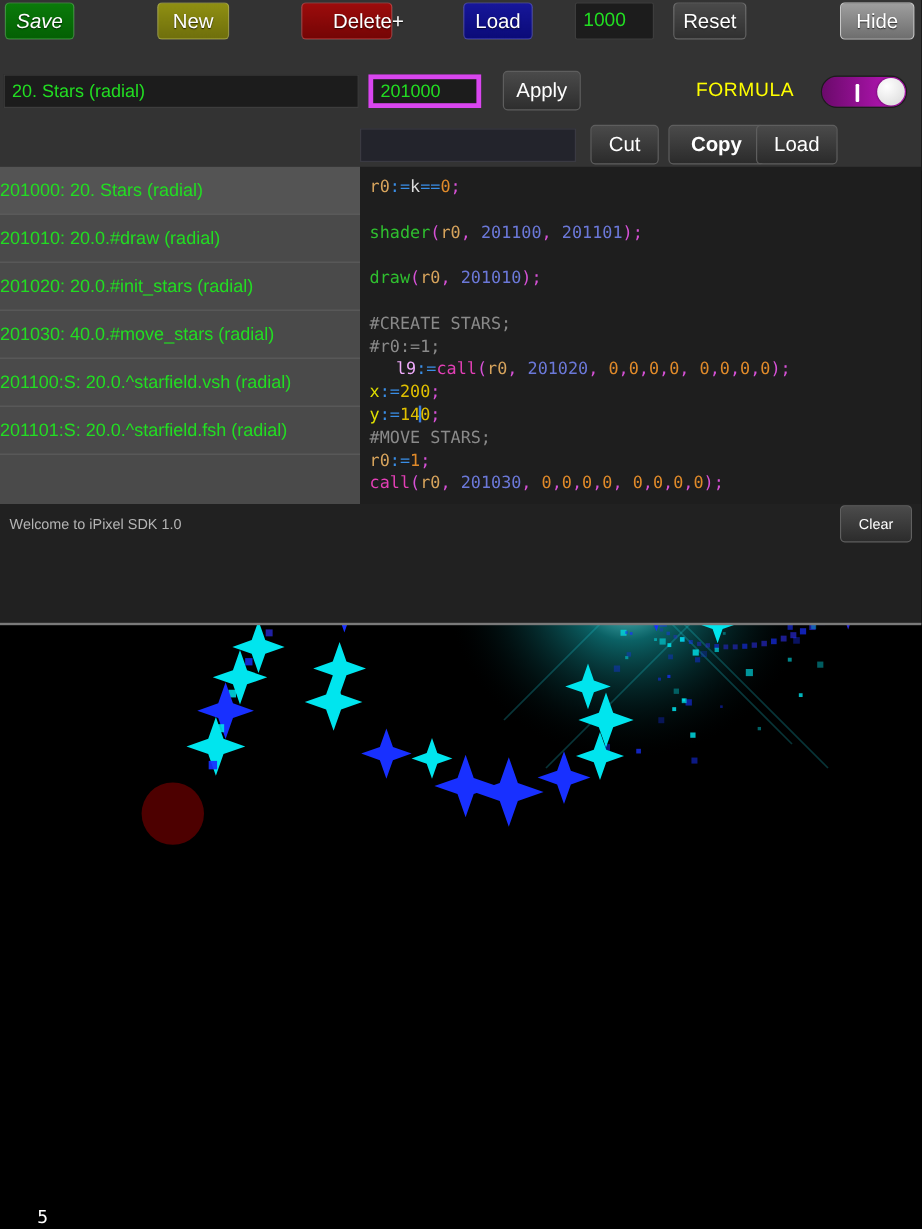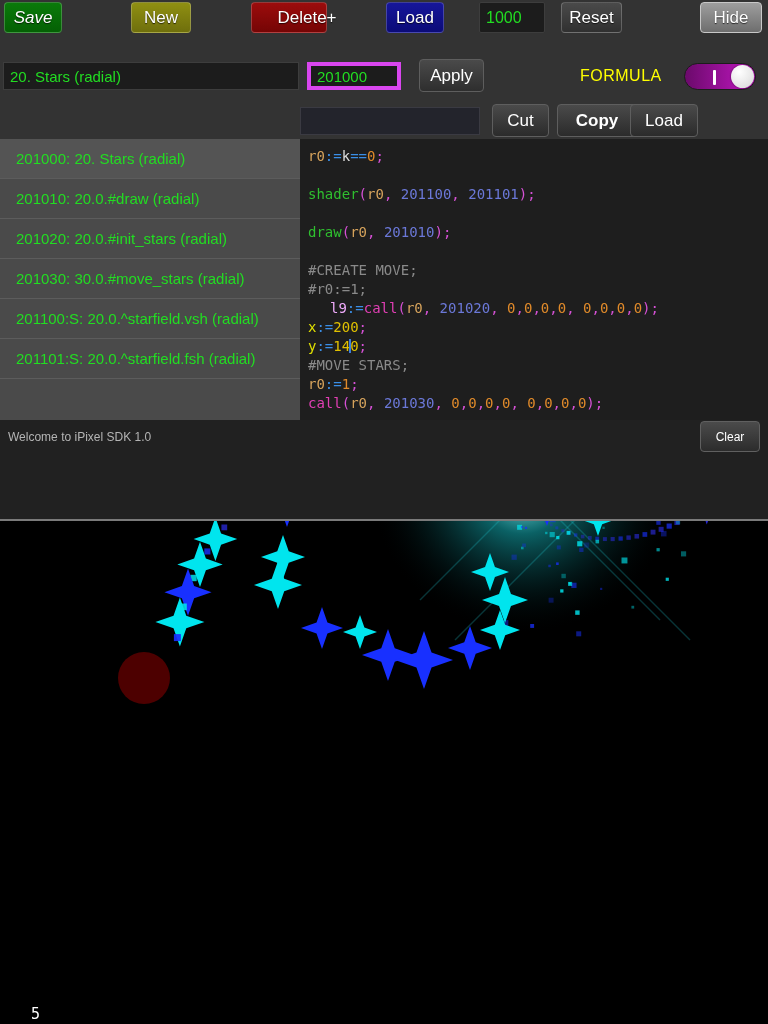--- a/index.html
+++ b/index.html
@@ -128,21 +128,21 @@
   #btn-cut   { left:492px; width:57px; }
   #btn-copy  { left:557px; width:80px;font-weight:bold; }
   #btn-paste { left:630px; width:68px; }
 
   
   #sidebar {
     position:absolute; left:0; top:139px; width:300px; height:281px;
     background:#4a4a4a; overflow:hidden;
   }
   .list-item {
-    height:40px; display:flex; align-items:center; padding-left:16px;
+    height:40px; display:flex; align-items:center; padding-left:0;
     color:#22dd22; font-size:15px; white-space:nowrap;
     border-bottom:1px solid #5c5c5c; cursor:pointer; user-select:none;
   }
   .list-item.selected { background:#545454; }
 
   
   #console {
     position:absolute; left:0; top:420px; width:768px; height:100px;
     background:#212121;
   }
@@ -582,38 +582,38 @@
         <div class="list-item selected">
           <span>201000: 20. Stars (radial)</span>
         </div>
         <div class="list-item">
           <span>201010: 20.0.#draw (radial)</span>
         </div>
         <div class="list-item">
           <span>201020: 20.0.#init_stars (radial)</span>
         </div>
         <div class="list-item">
-          <span>201030: 30.0.#move_stars (radial)</span>
+          <span>201030: 40.0.#move_stars (radial)</span>
         </div>
         <div class="list-item">
           <span>201100:S: 20.0.^starfield.vsh (radial)</span>
         </div>
         <div class="list-item">
           <span>201101:S: 20.0.^starfield.fsh (radial)</span>
         </div>
       </div>
 
     <div id="editor">
         <div class="code-line"><span class="t-reg">r0</span><span class="t-op">:=</span><span class="t-var">k</span><span class="t-op">==</span><span class="t-num3">0</span><span class="t-semi">;</span></div>
         <div class="code-line">&nbsp;</div>
         <div class="code-line"><span class="t-fn">shader</span><span class="t-semi">(</span><span class="t-reg">r0</span><span class="t-semi">,</span>&nbsp;<span class="t-num2">201100</span><span class="t-semi">,</span>&nbsp;<span class="t-num2">201101</span><span class="t-semi">)</span><span class="t-semi">;</span></div>
         <div class="code-line">&nbsp;</div>
         <div class="code-line"><span class="t-fn">draw</span><span class="t-semi">(</span><span class="t-reg">r0</span><span class="t-semi">,</span>&nbsp;<span class="t-num2">201010</span><span class="t-semi">)</span><span class="t-semi">;</span></div>
         <div class="code-line">&nbsp;</div>
-        <div class="code-line"><span class="t-cmt">#CREATE MOVE;</span></div>
+        <div class="code-line"><span class="t-cmt">#CREATE STARS;</span></div>
         <div class="code-line"><span class="t-cmt">#r0:=1;</span></div>
         <div class="code-line"><span class="t-label">l9</span><span class="t-op">:=</span><span class="t-call">call</span><span class="t-semi">(</span><span class="t-reg">r0</span><span class="t-semi">,</span>&nbsp;<span class="t-num2">201020</span><span class="t-semi">,</span>&nbsp;<span class="t-num3">0</span><span class="t-semi">,</span><span class="t-num3">0</span><span class="t-semi">,</span><span class="t-num3">0</span><span class="t-semi">,</span><span class="t-num3">0</span><span class="t-semi">,</span>&nbsp;<span class="t-num3">0</span><span class="t-semi">,</span><span class="t-num3">0</span><span class="t-semi">,</span><span class="t-num3">0</span><span class="t-semi">,</span><span class="t-num3">0</span><span class="t-semi">)</span><span class="t-semi">;</span></div>
         <div class="code-line"><span class="t-yvar">x</span><span class="t-op">:=</span><span class="t-num">200</span><span class="t-semi">;</span></div>
         <div class="code-line"><span class="t-yvar">y</span><span class="t-op">:=</span><span class="t-num">14</span><span class="caret"></span><span class="t-num">0</span><span class="t-semi">;</span></div>
         <div class="code-line"><span class="t-cmt">#MOVE STARS;</span></div>
         <div class="code-line"><span class="t-reg">r0</span><span class="t-op">:=</span><span class="t-num3">1</span><span class="t-semi">;</span></div>
         <div class="code-line"><span class="t-call">call</span><span class="t-semi">(</span><span class="t-reg">r0</span><span class="t-semi">,</span>&nbsp;<span class="t-num2">201030</span><span class="t-semi">,</span>&nbsp;<span class="t-num3">0</span><span class="t-semi">,</span><span class="t-num3">0</span><span class="t-semi">,</span><span class="t-num3">0</span><span class="t-semi">,</span><span class="t-num3">0</span><span class="t-semi">,</span>&nbsp;<span class="t-num3">0</span><span class="t-semi">,</span><span class="t-num3">0</span><span class="t-semi">,</span><span class="t-num3">0</span><span class="t-semi">,</span><span class="t-num3">0</span><span class="t-semi">)</span><span class="t-semi">;</span></div>
       </div>
     <div id="editor-fade"></div>
 

